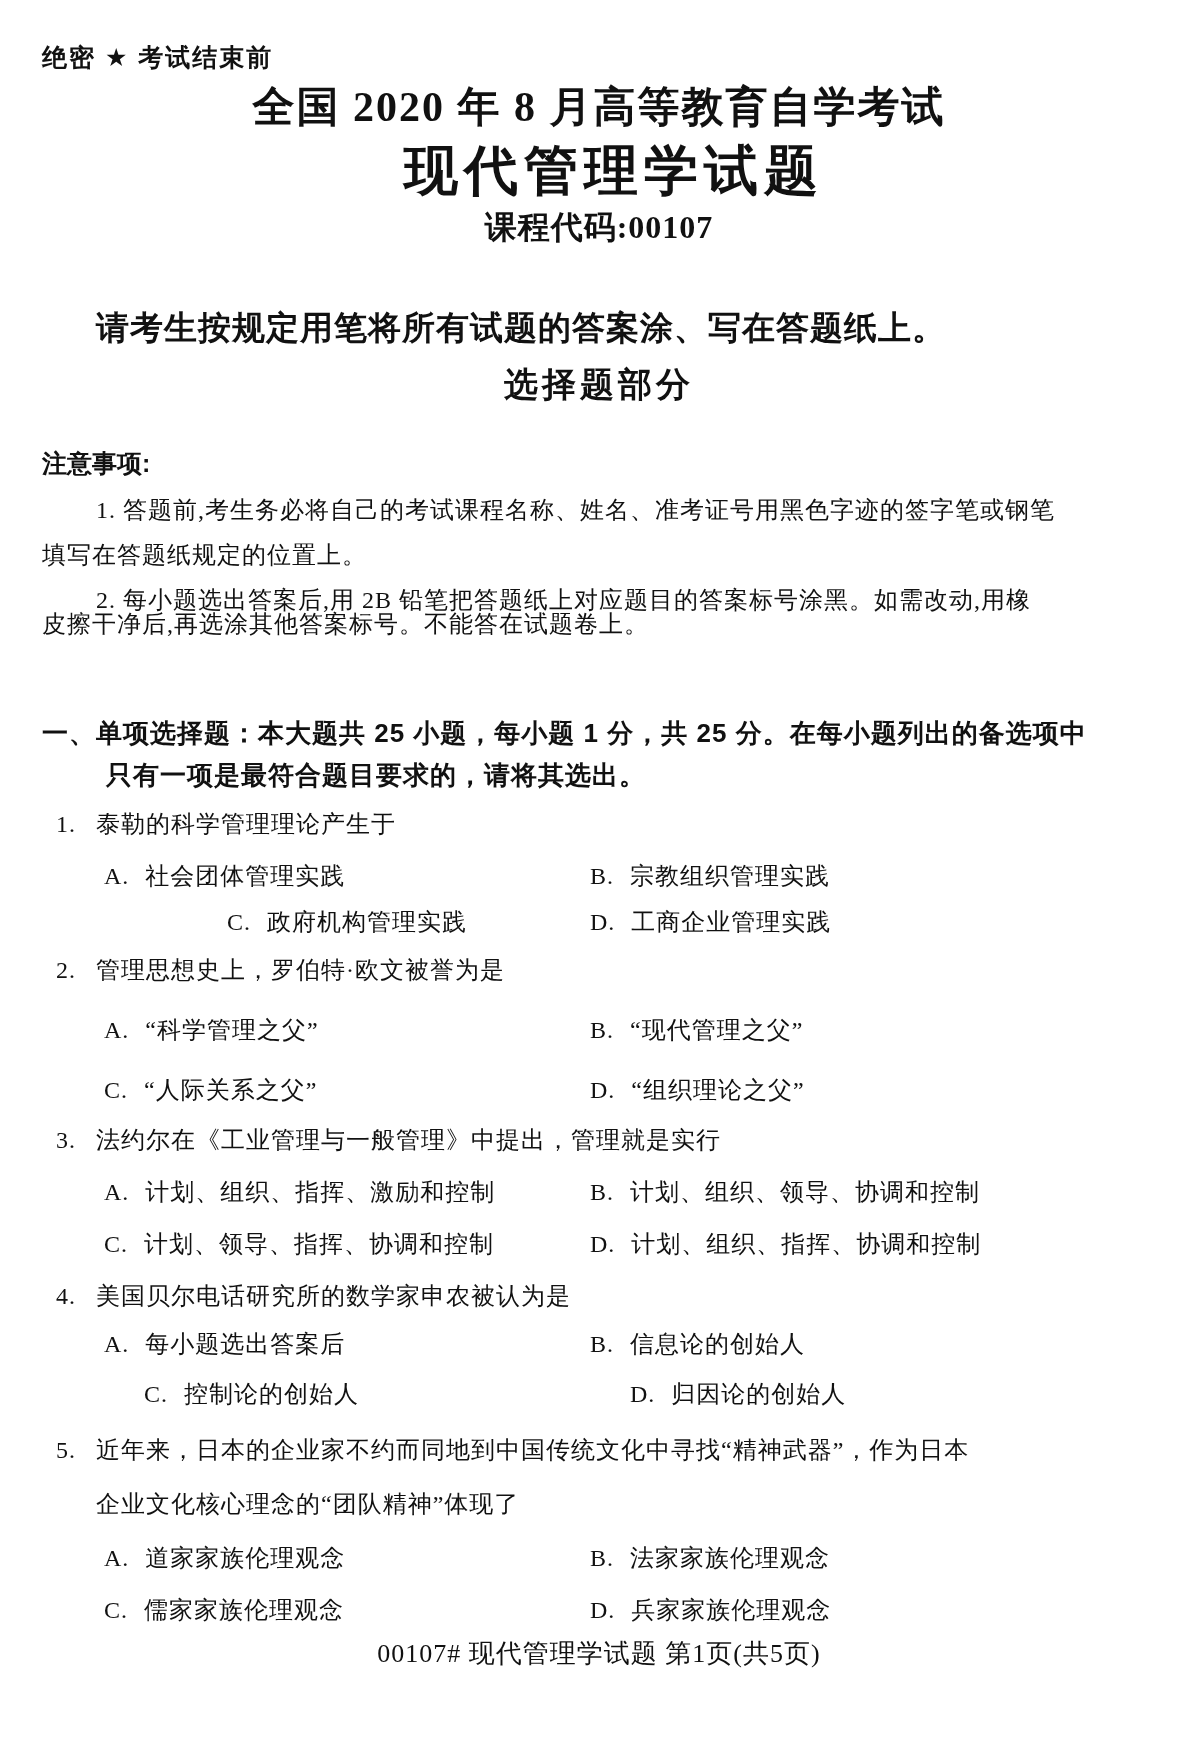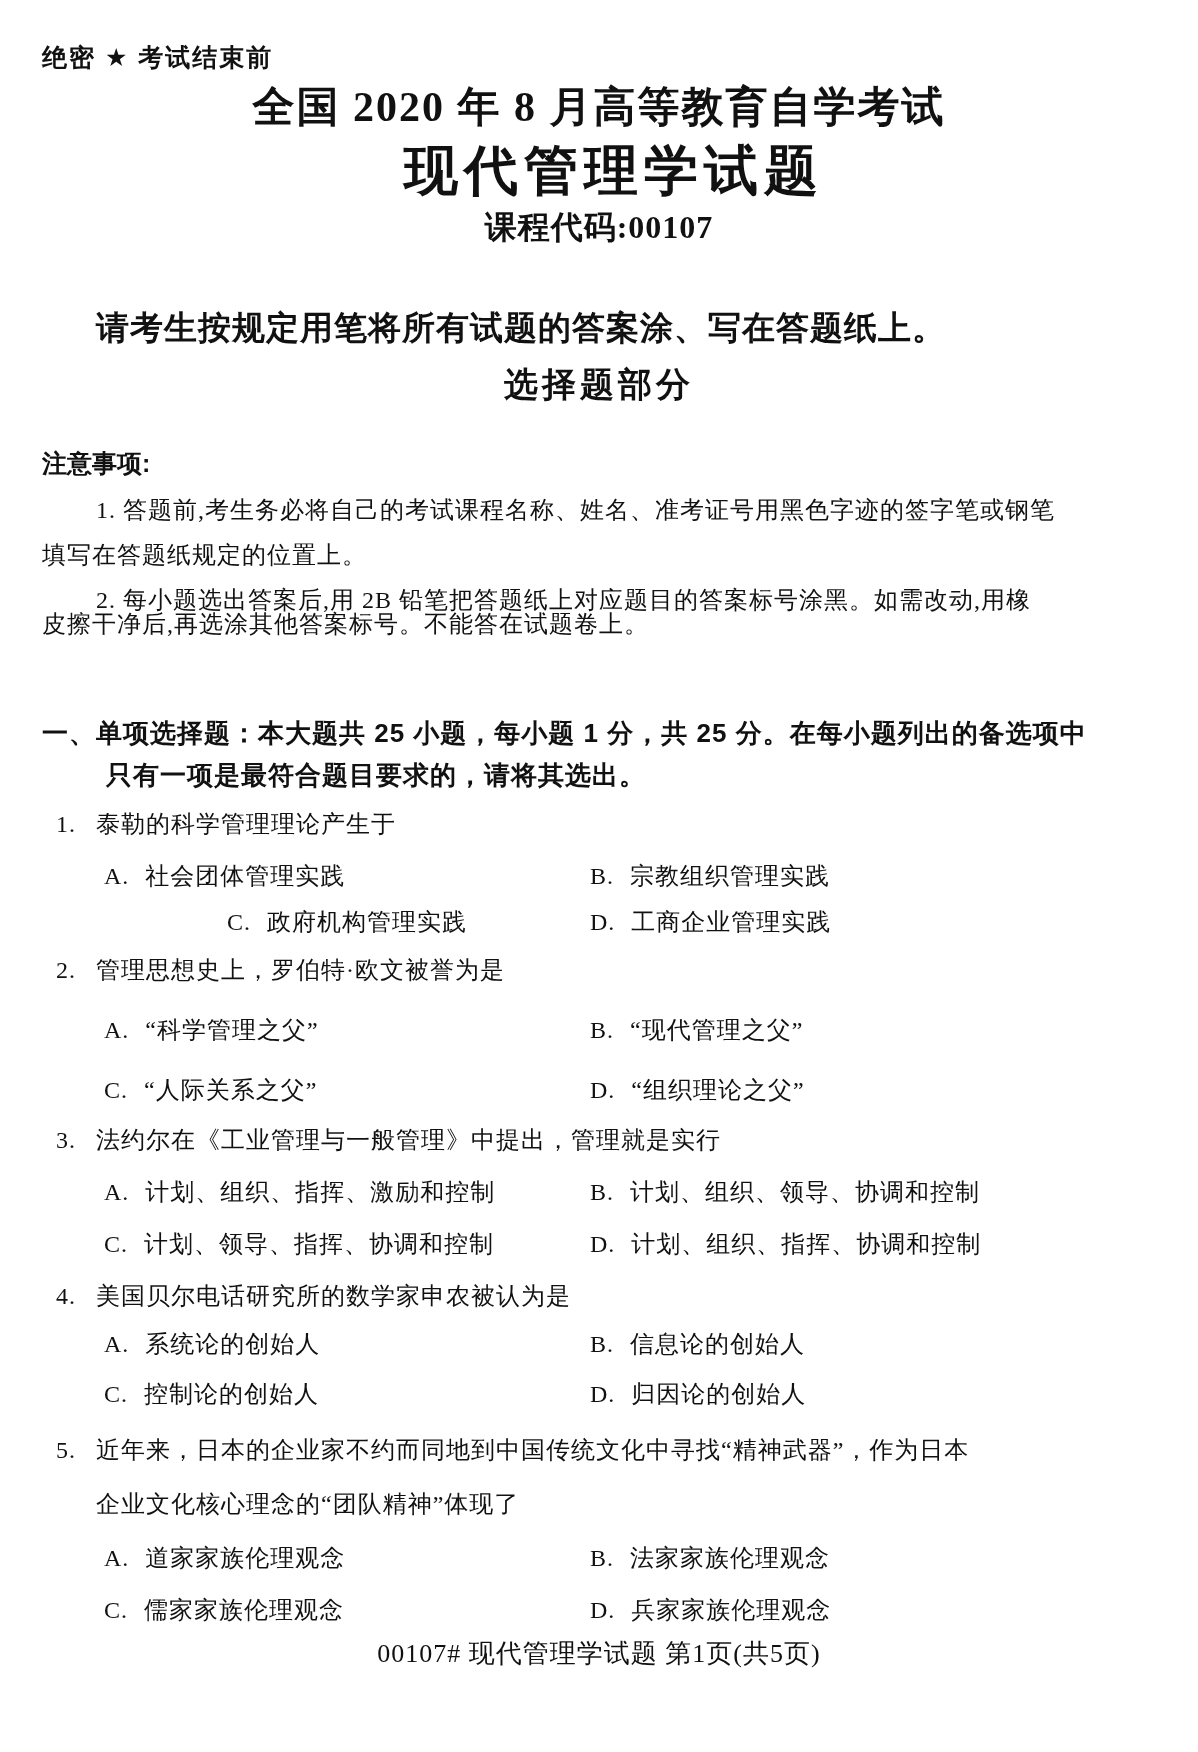--- a/index.html
+++ b/index.html
@@ -36,21 +36,21 @@
   #q5-stem1{top:1436px;}
   #q5-stem2{top:1490px;left:96px;}
 
   .opt-row{left:104px;display:flex;font-size:24px;letter-spacing:1px;}
   .opt-cell{width:486px;flex:0 0 486px;}
   .opt-cell:last-child{width:auto;flex:1 1 auto;}
   .opt-label{display:inline-block;margin-right:16px;}
   #q1-r1{top:862px;}  #q1-r2{top:908px;text-align:center;}
   #q2-r1{top:1016px;} #q2-r2{top:1076px;}
   #q3-r1{top:1178px;} #q3-r2{top:1230px;}
-  #q4-r1{top:1330px;} #q4-r2{top:1380px;}
+  #q4-r1{top:1330px;} #q4-r2{top:1380px;margin-left:40px;}
   #q5-r1{top:1544px;} #q5-r2{top:1596px;}
 
   #footer{top:1638px;font-size:26px;letter-spacing:1px;}
 </style>
 </head>
 <body>
 
 <div id="secrecy" class="line hei">绝密 ★ 考试结束前</div>
 
 <div id="exam-title" class="line serif center">全国 2020 年 8 月高等教育自学考试</div>
@@ -103,21 +103,21 @@
 </div>
 <div id="q3-r2" class="line serif opt-row">
   <span class="opt-cell"><span class="opt-label">C.</span><span>计划、领导、指挥、协调和控制</span></span>
   <span class="opt-cell"><span class="opt-label">D.</span><span>计划、组织、指挥、协调和控制</span></span>
 </div>
 
 <div id="q4-stem" class="line serif q-stem">
   <span class="q-num">4.</span><span>美国贝尔电话研究所的数学家申农被认为是</span>
 </div>
 <div id="q4-r1" class="line serif opt-row">
-  <span class="opt-cell"><span class="opt-label">A.</span><span>系统论的创始人</span></span>
+  <span class="opt-cell"><span class="opt-label">A.</span><span>每小题选出答案后</span></span>
   <span class="opt-cell"><span class="opt-label">B.</span><span>信息论的创始人</span></span>
 </div>
 <div id="q4-r2" class="line serif opt-row">
   <span class="opt-cell"><span class="opt-label">C.</span><span>控制论的创始人</span></span>
   <span class="opt-cell"><span class="opt-label">D.</span><span>归因论的创始人</span></span>
 </div>
 
 <div id="q5-stem1" class="line serif q-stem">
   <span class="q-num">5.</span><span>近年来，日本的企业家不约而同地到中国传统文化中寻找“精神武器”，作为日本</span>
 </div>

